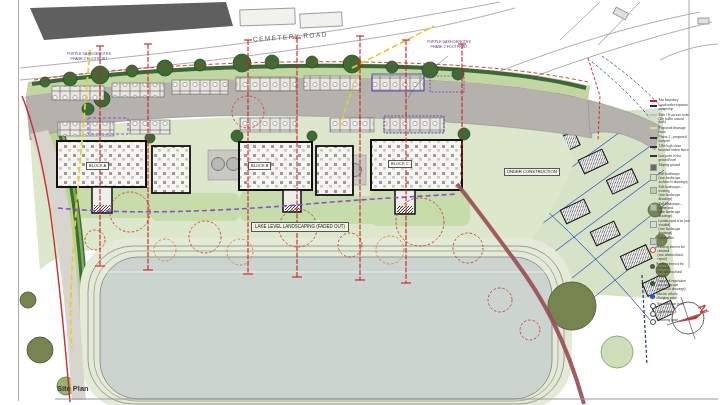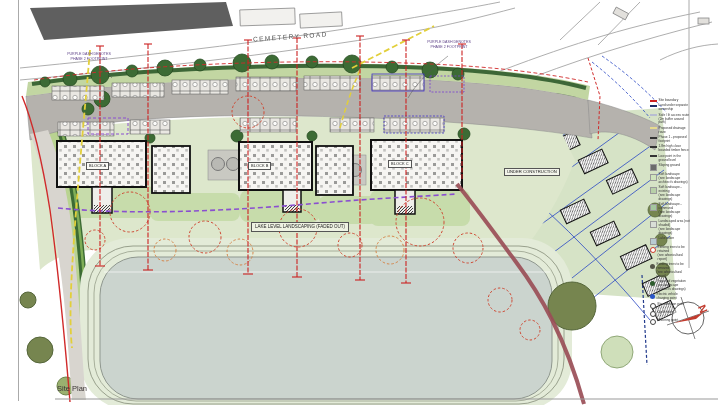--- a/index.html
+++ b/index.html
@@ -13,21 +13,21 @@
         text-align:center;white-space:pre-line;}
   .note-a{left:58px;top:52px;}
   .note-b{left:418px;top:40px;}
   .boxlbl{position:absolute;background:#fbfbf6;border:0.5px solid #555;color:#222;
           font-size:4px;line-height:1.5;padding:0 2px;white-space:nowrap;}
   .lbl-blocka{left:86px;top:162px;}
   .lbl-blockb{left:248px;top:162px;}
   .lbl-blockc{left:388px;top:160px;}
   .lbl-uc{left:504px;top:168px;font-size:4.2px;background:#f2f4ea;}
   .lbl-lake{left:251px;top:222px;font-size:4.5px;background:#eef2e2;padding:0.5px 3px;}
-  .lbl-siteplan{left:57px;top:384px;font-size:7.5px;font-weight:normal;color:#3a3434;}
+  .lbl-siteplan{left:57px;top:384px;font-size:7.5px;font-weight:bold;color:#3a3434;}
   .lbl-north{left:699px;top:303px;font-size:11px;font-weight:bold;color:#c23b2e;
              transform:rotate(68deg);}
   
   #legend{position:absolute;left:650px;top:99px;width:40px;}
   .lg-row{display:flex;align-items:flex-start;margin-bottom:1.6px;}
   .sw{flex:0 0 auto;margin-right:1.6px;margin-top:0.5px;}
   .sw-line{width:7px;height:2px;}
   .sw-sq{width:5px;height:5px;border:0.3px solid #999;}
   .sw-ring{width:4px;height:4px;border-radius:50%;border:1px solid #444;background:#fff;}
   .sw-dot{width:5px;height:5px;border-radius:50%;}

